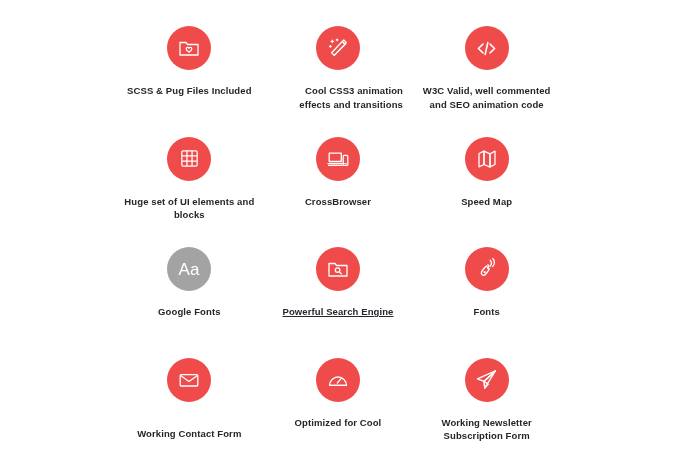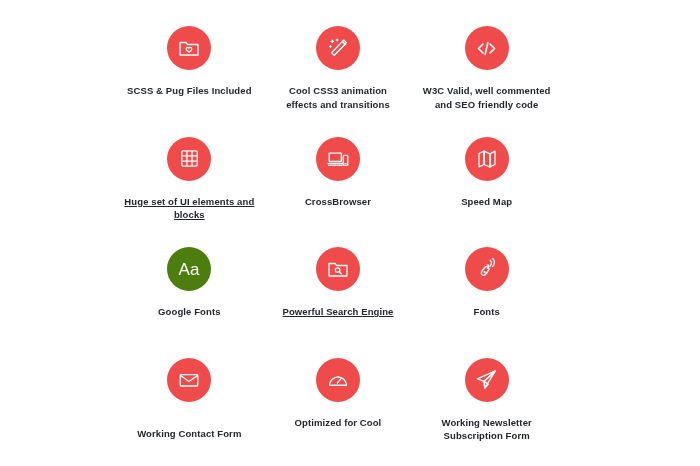--- a/index.html
+++ b/index.html
@@ -56,21 +56,21 @@
     font-weight: bold;
     color: #23262b;
     text-align: center;
     line-height: 1.45;
     letter-spacing: 0.1px;
     max-width: 140px;
   }
 
   
   .col-1 .feature-label { max-width: 150px; }
-  .col-2 .feature-label { max-width: 130px; }
+  .col-2 .feature-label { max-width: 130px; text-align: right; }
   .col-3 .feature-label { max-width: 145px; }
 
   .aa-text {
     font-family: "Liberation Sans", sans-serif;
     font-size: 17px;
     fill: #ffffff;
     letter-spacing: 0px;
   }
 </style>
 </head>
@@ -103,31 +103,31 @@
   </div>
 
   <div class="feature-cell col-3">
     <div class="icon-badge" style="background: rgb(240, 75, 75);">
       <svg width="25" height="25" viewBox="0 0 24 24" fill="none" stroke="#ffffff" stroke-width="1.5" stroke-linecap="round" stroke-linejoin="round">
         <path d="M8.6 7.8 4.2 12l4.4 4.2"></path>
         <path d="M15.4 7.8 19.8 12l-4.4 4.2"></path>
         <path d="M13.3 6.2 10.7 17.8"></path>
       </svg>
     </div>
-    <div class="feature-label" style="color: rgb(35, 38, 43);">W3C Valid, well commented and SEO friendly code</div>
+    <div class="feature-label" style="color: rgb(35, 38, 43);">W3C Valid, well commented and SEO animation code</div>
   </div>
 
   <div class="feature-cell col-1">
     <div class="icon-badge" style="background: rgb(240, 75, 75);">
       <svg width="23" height="23" viewBox="0 0 24 24" fill="none" stroke="#ffffff" stroke-width="1.3" stroke-linejoin="round">
         <rect x="4" y="4" width="16" height="16" rx="1.4"></rect>
         <path d="M9.33 4v16M14.67 4v16M4 9.33h16M4 14.67h16"></path>
       </svg>
     </div>
-    <div class="feature-label" style="color: rgb(35, 38, 43); text-decoration: underline;">Huge set of UI elements and blocks</div>
+    <div class="feature-label" style="color: rgb(35, 38, 43);">Huge set of UI elements and blocks</div>
   </div>
 
   <div class="feature-cell col-2">
     <div class="icon-badge" style="background: rgb(240, 75, 75);">
       <svg width="24" height="24" viewBox="0 0 24 24" fill="none" stroke="#ffffff" stroke-width="1.3" stroke-linecap="round" stroke-linejoin="round">
         <path d="M3.2 6.2h12.1v8.3H3.2z"></path>
         <path d="M2 16.6h14.6"></path>
         <path d="M2.6 18.4h13.4"></path>
         <rect x="17.2" y="8.4" width="4.6" height="10" rx="0.9"></rect>
         <path d="M18.9 16.7h1.2"></path>
@@ -141,21 +141,21 @@
       <svg width="24" height="24" viewBox="0 0 24 24" fill="none" stroke="#ffffff" stroke-width="1.3" stroke-linecap="round" stroke-linejoin="round">
         <path d="M9 4.2 4 6.5v13.3l5-2.3z"></path>
         <path d="M9 4.2l6 2.6v13.3L9 17.5z"></path>
         <path d="M15 6.8l5-2.6v13.3l-5 2.4z"></path>
       </svg>
     </div>
     <div class="feature-label" style="color: rgb(35, 38, 43);">Speed Map</div>
   </div>
 
   <div class="feature-cell col-1">
-    <div class="icon-badge" style="background: #4d7c0f;">
+    <div class="icon-badge" style="background: #a3a3a3;">
       <svg width="30" height="26" viewBox="0 0 30 26">
         <text class="aa-text" x="15" y="19" text-anchor="middle">Aa</text>
       </svg>
     </div>
     <div class="feature-label" style="color: rgb(35, 38, 43);">Google Fonts</div>
   </div>
 
   <div class="feature-cell col-2">
     <div class="icon-badge" style="background: rgb(240, 75, 75);">
       <svg width="24" height="24" viewBox="0 0 24 24" fill="none" stroke="#ffffff" stroke-width="1.3" stroke-linecap="round" stroke-linejoin="round">

